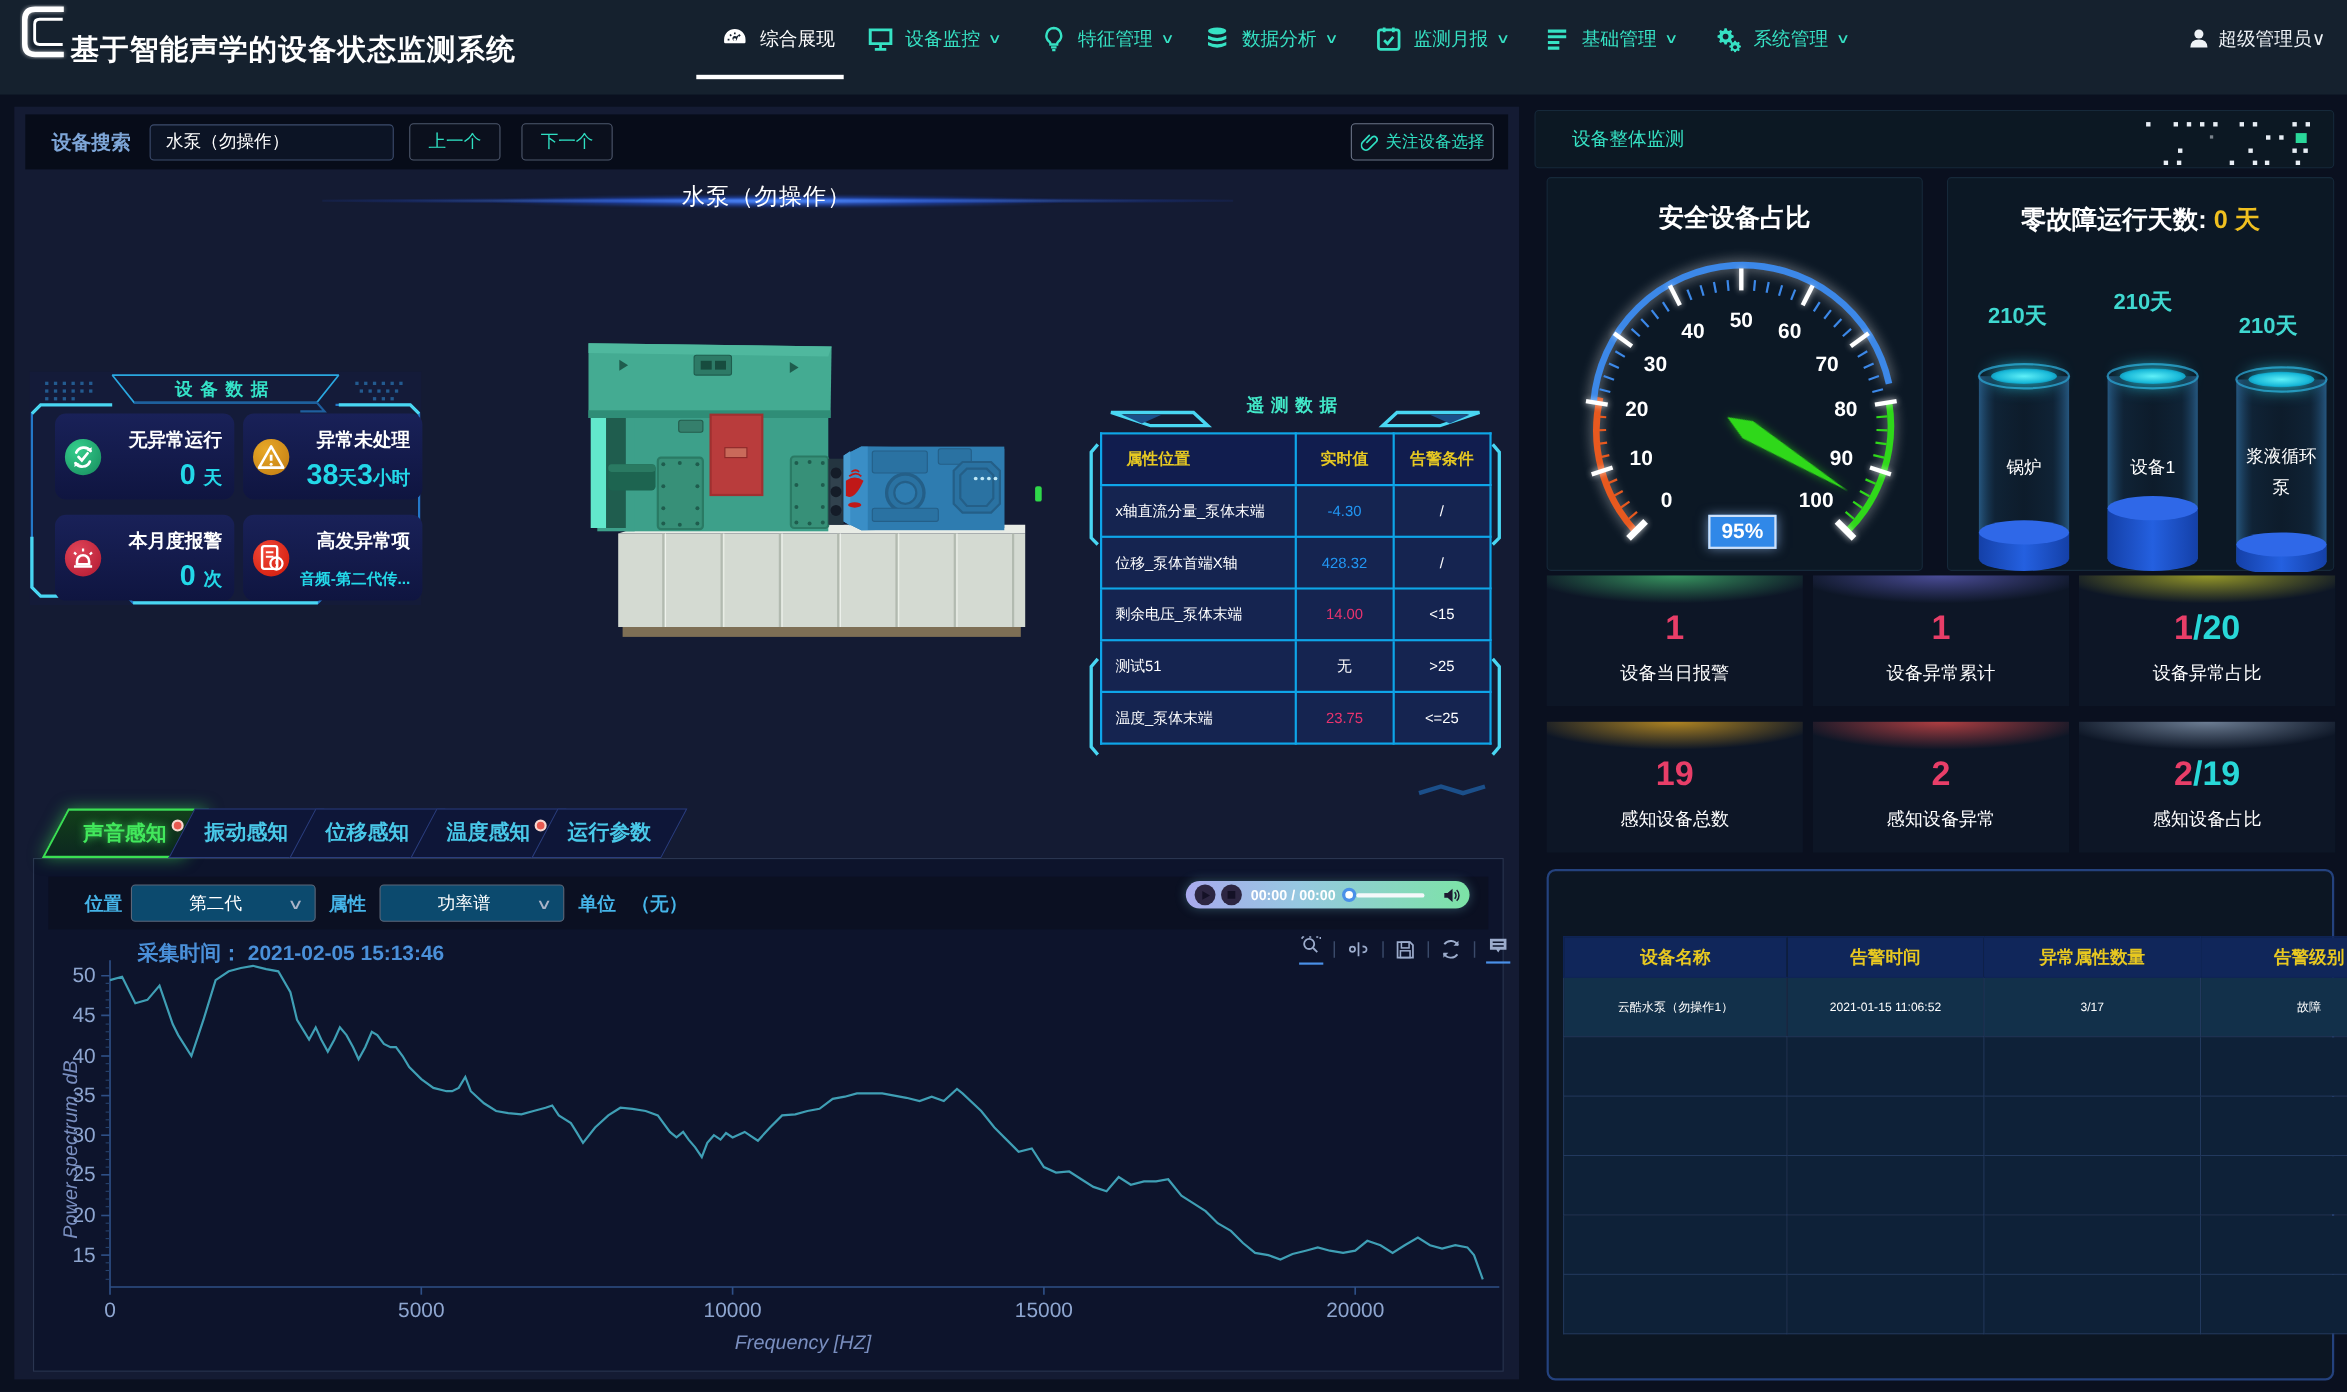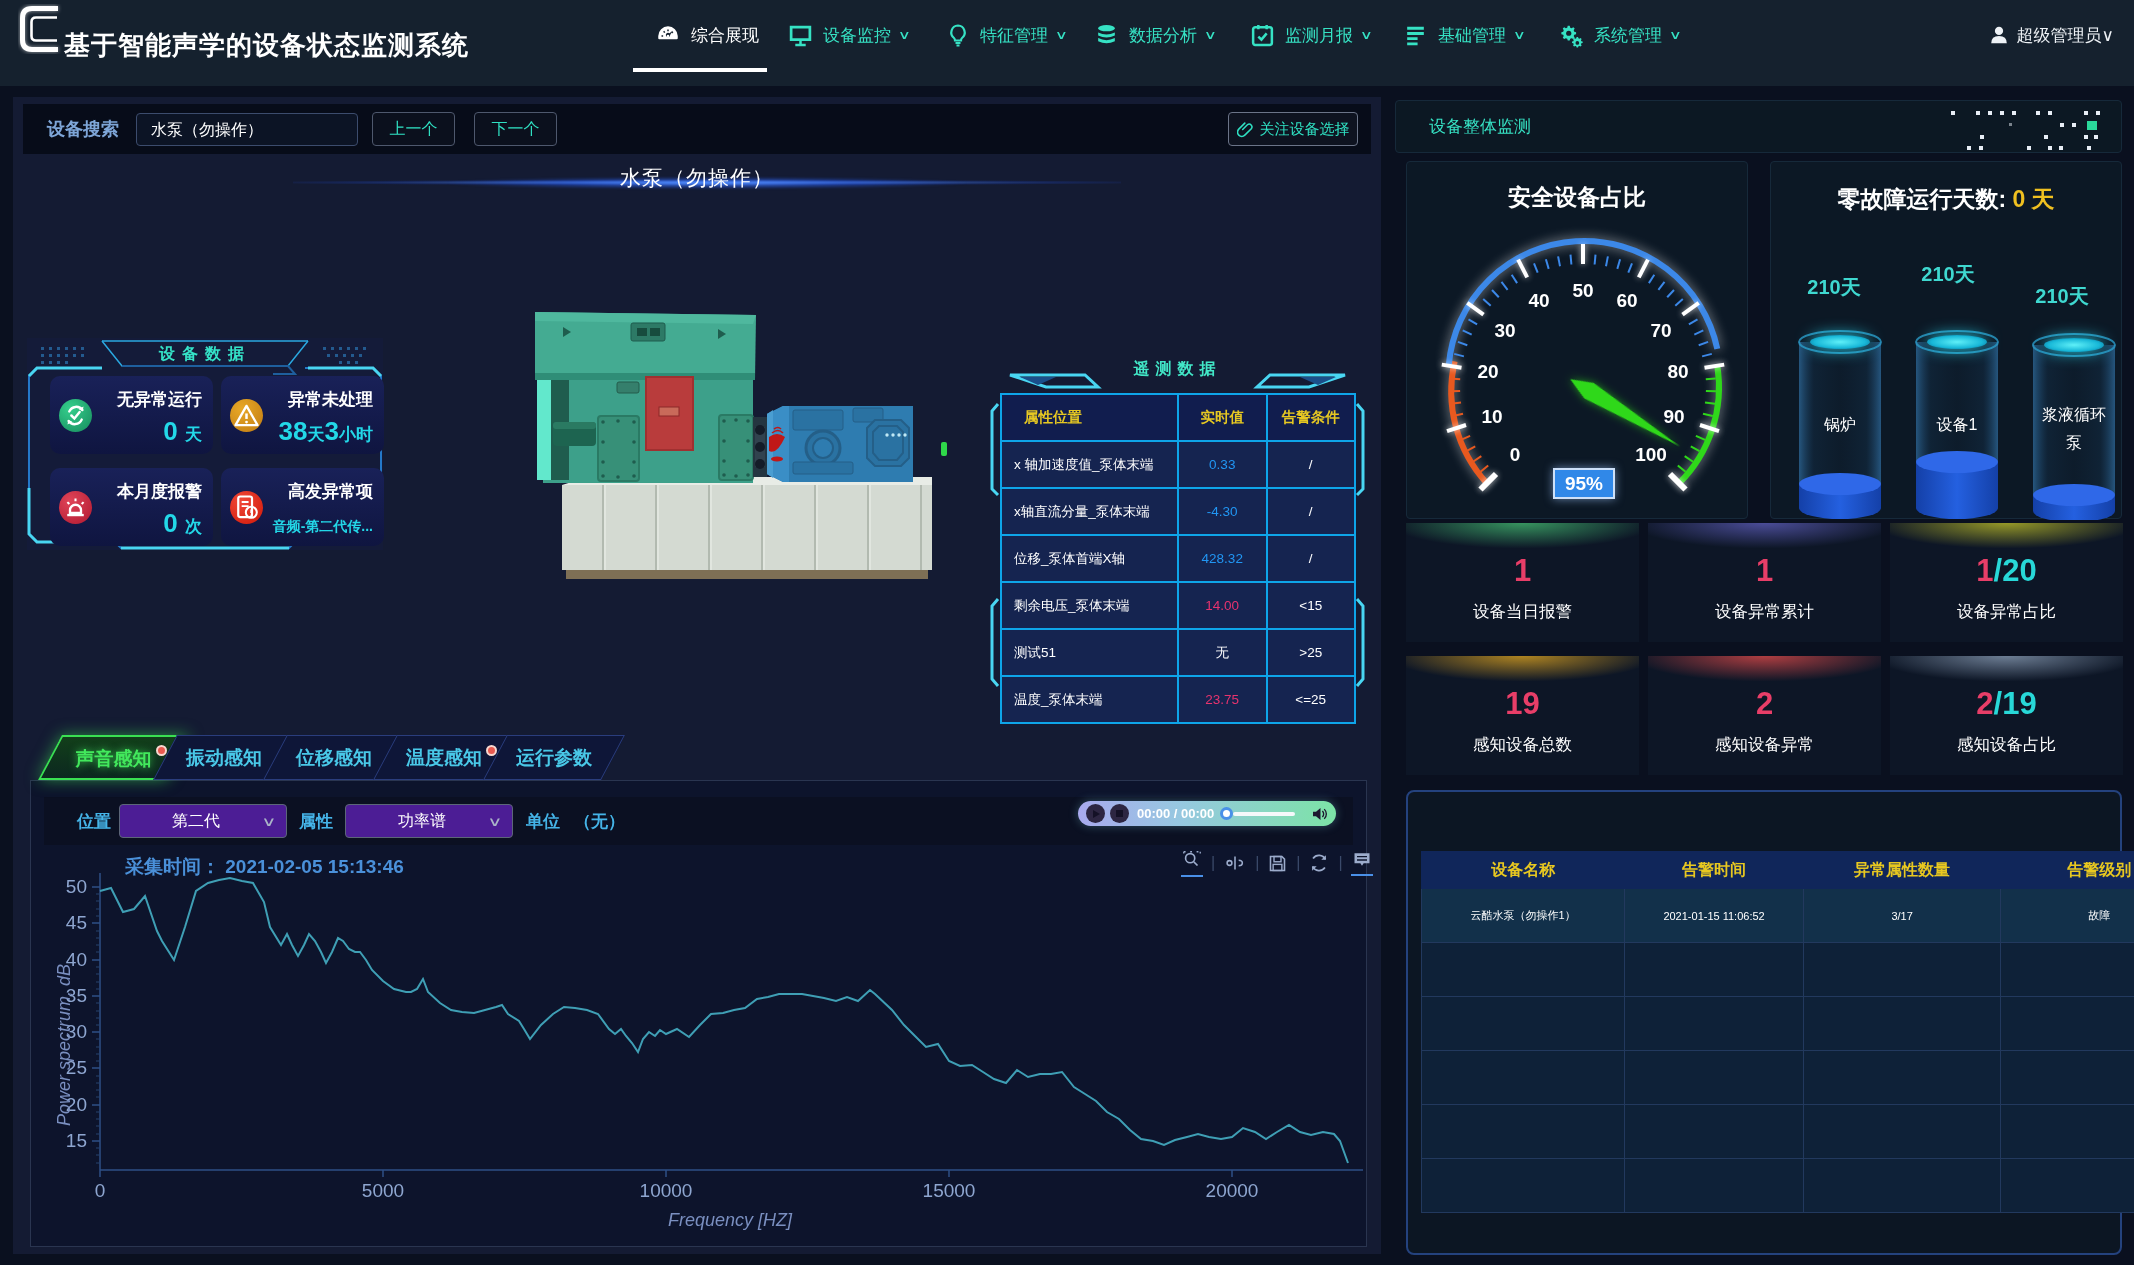--- a/index.html
+++ b/index.html
@@ -344,25 +344,20 @@
       <path d="M300 352 l20 -6 l20 6 l20 -6" fill="none" stroke="#1b4f8a" stroke-width="4"></path>
     </svg>
     <table id="teletable">
       <tbody>
           <tr class="th">
             <td style="text-align:left;padding-left:22px;">属性位置</td>
             <td>实时值</td>
             <td>告警条件</td>
           </tr>
       <tr>
-            <td class="c1">x 轴加速度值_泵体末端</td>
-            <td class="blue">0.33</td>
-            <td>/</td>
-          </tr>
-      <tr>
             <td class="c1">x轴直流分量_泵体末端</td>
             <td class="blue">-4.30</td>
             <td>/</td>
           </tr>
       <tr>
             <td class="c1">位移_泵体首端X轴</td>
             <td class="blue">428.32</td>
             <td>/</td>
           </tr>
       <tr>
@@ -400,21 +395,21 @@
     #teletable .blue{color:#2196f3;}
     #teletable .pink{color:#e8336e;}
     #chartcard{position:absolute;left:17px;top:683px;width:1337px;height:467px;background:#0d142c;border:1px solid #2a3550;}
     .tab{position:absolute;top:638px;height:45px;width:118px;transform:skewX(-28deg);border:1px solid #2a3d7d;background:#0e1638;z-index:3;}
     .tab span{display:block;transform:skewX(28deg);color:#49c8e8;font-size:19px;font-weight:bold;text-align:center;line-height:43px;}
     .tabact{background:linear-gradient(180deg,#123f1a,#0c2820);border:2px solid #3ae052;box-shadow:0 0 14px rgba(60,224,82,.55);}
     .tabact span{color:#42e85c;text-shadow:0 0 8px rgba(66,232,92,.8);}
     .tdot{position:absolute;width:11px;height:11px;border-radius:50%;background:#e85a50;border:2px solid #f8d8d0;z-index:4;}
     #ctrlbar{position:absolute;left:31px;top:700px;width:1309px;height:48px;background:#0b1022;display:flex;align-items:center;}
     .clabel{color:#45b4e8;font-size:17px;font-weight:bold;}
-    .csel{height:34px;background:#4c1d95;border:1px solid #5c6678;border-radius:4px;color:#fff;font-size:16px;display:flex;align-items:center;padding:0 12px;position:relative;}
+    .csel{height:34px;background:#0c4a6e;border:1px solid #5c6678;border-radius:4px;color:#fff;font-size:16px;display:flex;align-items:center;padding:0 12px;position:relative;}
     .csel .cv{flex:1;text-align:left;padding-left:40px;}
     .csel .cc{color:#aab4c8;font-size:13px;transform:scaleX(1.6);}
     #audiopill{position:absolute;left:1065px;top:704px;width:258px;height:25px;border-radius:13px;background:linear-gradient(90deg,#a9aaee,#96c8e0 40%,#7ce3a6);display:flex;align-items:center;box-shadow:0 0 10px rgba(120,200,220,.35);}
     #chartsvg{position:absolute;left:17px;top:748px;}
     #colltime{position:absolute;left:112px;top:757px;color:#4a90d9;font-size:19px;font-weight:bold;}
     #tools{position:absolute;left:1160px;top:752px;display:flex;align-items:center;}
     #tools .ti{margin-left:8px;display:flex;align-items:center;}
     #tools .sep{color:#3a4a6a;margin-left:8px;font-size:16px;}
   </style>
   <div class="tab tabact" style="left:37px;width:128px;">

